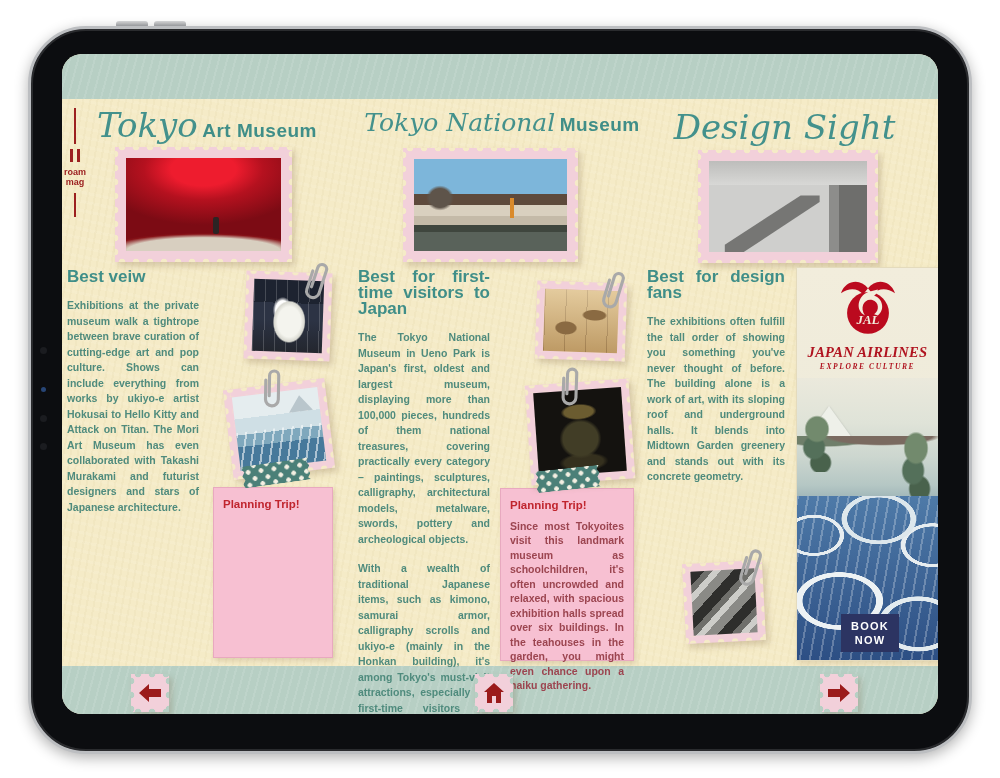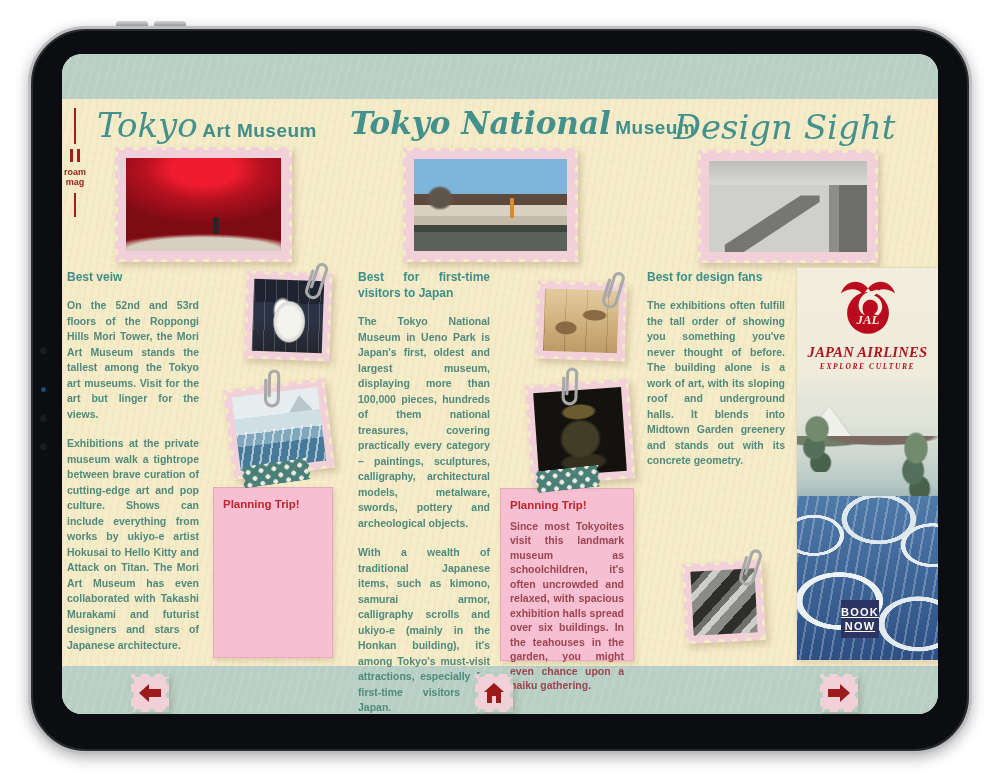--- a/index.html
+++ b/index.html
@@ -82,21 +82,21 @@
     radial-gradient(34% 34% at 50% 58%,#413d26 0 58%,transparent 70%),
     radial-gradient(6% 6% at 44% 46%,#c0252e 0 85%,transparent 100%),
     radial-gradient(40% 16% at 52% 86%,#35301e 0 55%,transparent 70%);}
   .ph-stairs{background:repeating-linear-gradient(135deg,#2e2e2c 0 10px,#6f6f6b 10px 16px,#cdcdc9 16px 22px,#8a8a86 22px 31px);}
 
   .clip-icon{position:absolute;width:22px;height:44px;z-index:7;}
 
   
   .textcol{position:absolute;width:132px;color:#4f8b7d;
     font:bold 10.5px/15.5px "Liberation Sans",sans-serif;text-align:justify;}
-  .textcol .sec-head{font-size:12px;line-height:16px;color:#3f8e88;margin:0 0 13px 0;text-align:justify;}
+  .textcol .sec-head{font-size:17px;line-height:16px;color:#3f8e88;margin:0 0 13px 0;text-align:justify;}
   .textcol p{margin:0 0 14px 0;}
 
   
   .tape{position:absolute;background:#4b8078;z-index:6;
     background-image:radial-gradient(circle 2px,#f3efe2 2px,transparent 2.6px),
                      radial-gradient(circle 2px,#f3efe2 2px,transparent 2.6px);
     background-size:13px 13px,13px 13px;background-position:0 0,6px 7px;
     clip-path:polygon(4% 0,100% 0,96% 18%,100% 36%,96% 54%,100% 72%,96% 90%,100% 100%,3% 100%,0 82%,4% 64%,0 46%,4% 28%,0 10%);}
 
   
@@ -127,23 +127,23 @@
                radial-gradient(46% 30% at 42% 58%,#54705a 0 60%,transparent 72%),
                radial-gradient(44% 28% at 60% 84%,#49624c 0 60%,transparent 72%);}
   .scene .waves{position:absolute;left:0;bottom:0;width:100%;height:58%;background:
     radial-gradient(44px 30px at 12% 24%,transparent 0 58%,#e7edf0 59% 68%,transparent 69%),
     radial-gradient(56px 38px at 58% 14%,transparent 0 56%,#dde7ec 57% 66%,transparent 67%),
     radial-gradient(46px 32px at 96% 30%,transparent 0 58%,#e7edf0 59% 68%,transparent 69%),
     radial-gradient(70px 46px at 30% 64%,transparent 0 52%,#edf2f4 53% 62%,transparent 63%),
     radial-gradient(64px 44px at 86% 78%,transparent 0 52%,#e3ebef 53% 62%,transparent 63%),
     repeating-linear-gradient(100deg,rgba(255,255,255,.25) 0 2px,transparent 2px 10px),
     linear-gradient(180deg,#4e7aa8,#2d4f84);}
-  .cta{position:absolute;left:44px;bottom:22px;width:38px;height:38px;background:#2c3462;
+  .cta{position:absolute;left:44px;bottom:8px;width:58px;height:38px;background:#2c3462;
     color:#fff;font:bold 11px/14px "Liberation Sans",sans-serif;letter-spacing:1.2px;
-    display:flex;align-items:center;justify-content:center;text-align:center;cursor:pointer;text-decoration:underline;}
+    display:flex;align-items:center;justify-content:center;text-align:center;cursor:pointer;}
 
   
   .nav-stamp{width:38px;height:38px;--pg:#b7cfc4;display:flex;align-items:center;justify-content:center;cursor:pointer;z-index:8;}
 </style>
 </head>
 <body>
 
 <div class="side-btn" style="left:116px;width:32px;"></div>
 <div class="side-btn" style="left:154px;width:32px;"></div>
 <div class="tablet">
@@ -166,21 +166,21 @@
     <span class="bt">roam</span>
     <span class="bt">mag</span>
     <span class="vline" style="height:24px;margin-top:6px;"></span>
   </div>
 
   <div class="col-head" style="left:0;top:54px;width:290px;">
     <span class="script">Tokyo</span>
     <span class="plain">Art Museum</span>
   </div>
   <div class="col-head" style="left:288px;top:52px;width:304px;">
-    <span class="script" style="font-size:31px;font-weight:bold;">Tokyo National</span>
+    <span class="script" style="font-size:25px;">Tokyo National</span>
     <span class="plain">Museum</span>
   </div>
   <div class="col-head" style="left:580px;top:56px;width:285px;">
     <span class="script">Design Sight</span>
     <span class="plain"></span>
   </div>
 
   <div class="stamp" style="left:53px;top:93px;width:177px;height:115px;">
     <div class="ph ph-mori">
         <div class="fig"></div>
@@ -190,21 +190,20 @@
     <div class="ph ph-tnm">
         <div class="banner"></div>
       </div>
   </div>
   <div class="stamp" style="left:636px;top:96px;width:180px;height:113px;">
     <div class="ph ph-ds"></div>
   </div>
 
   <div class="textcol" style="left:5px;top:215px;">
     <p class="sec-head">Best veiw</p>
-    <p>On the 52nd and 53rd floors of the Roppongi Hills Mori Tower, the Mori Art Museum stands the tallest among the Tokyo art museums. Visit for the art but linger for the views.</p>
     <p>Exhibitions at the private museum walk a tightrope between brave curation of cutting-edge art and pop culture. Shows can include everything from works by ukiyo-e artist Hokusai to Hello Kitty and Attack on Titan. The Mori Art Museum has even collaborated with Takashi Murakami and futurist designers and stars of Japanese architecture.</p>
   </div>
 
   <div class="textcol" style="left:296px;top:215px;">
     <p class="sec-head">Best for first-time visitors to Japan</p>
     <p>The Tokyo National Museum in Ueno Park is Japan's first, oldest and largest museum, displaying more than 100,000 pieces, hundreds of them national treasures, covering practically every category – paintings, sculptures, calligraphy, architectural models, metalware, swords, pottery and archeological objects.</p>
     <p>With a wealth of traditional Japanese items, such as kimono, samurai armor, calligraphy scrolls and ukiyo-e (mainly in the Honkan building), it's among Tokyo's must-visit attractions, especially for first-time visitors to Japan.</p>
   </div>
 
   <div class="textcol" style="left:585px;top:215px;width:138px;">

